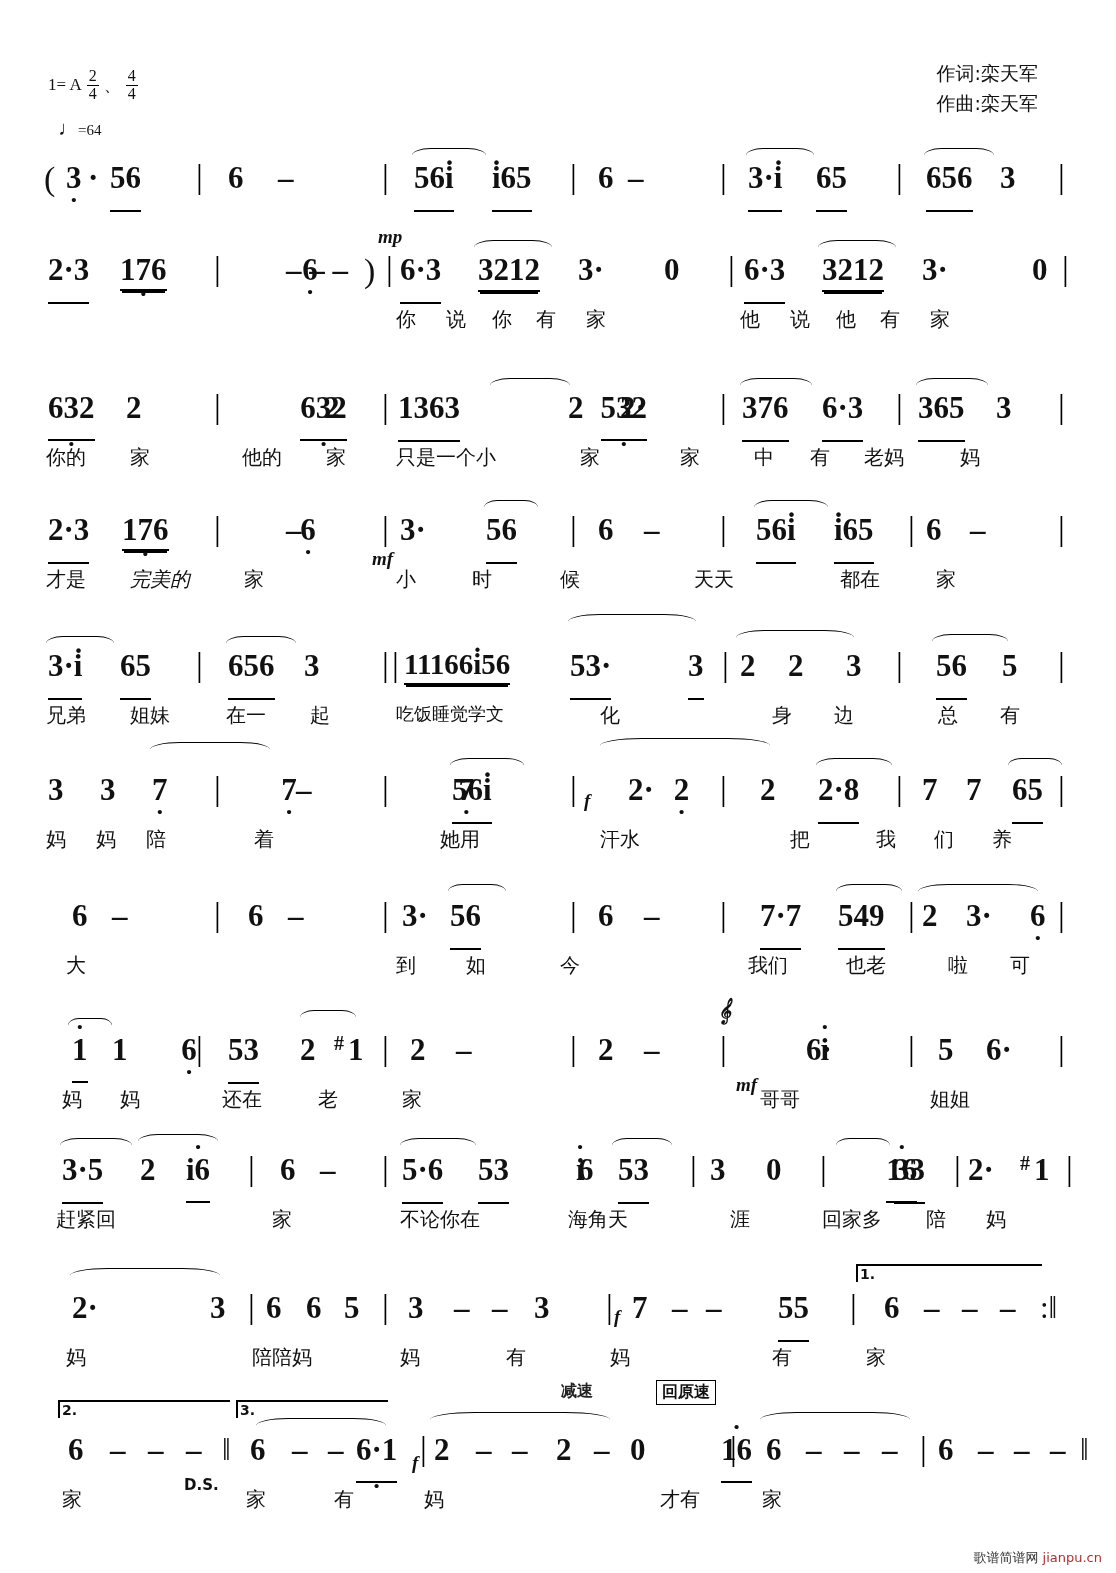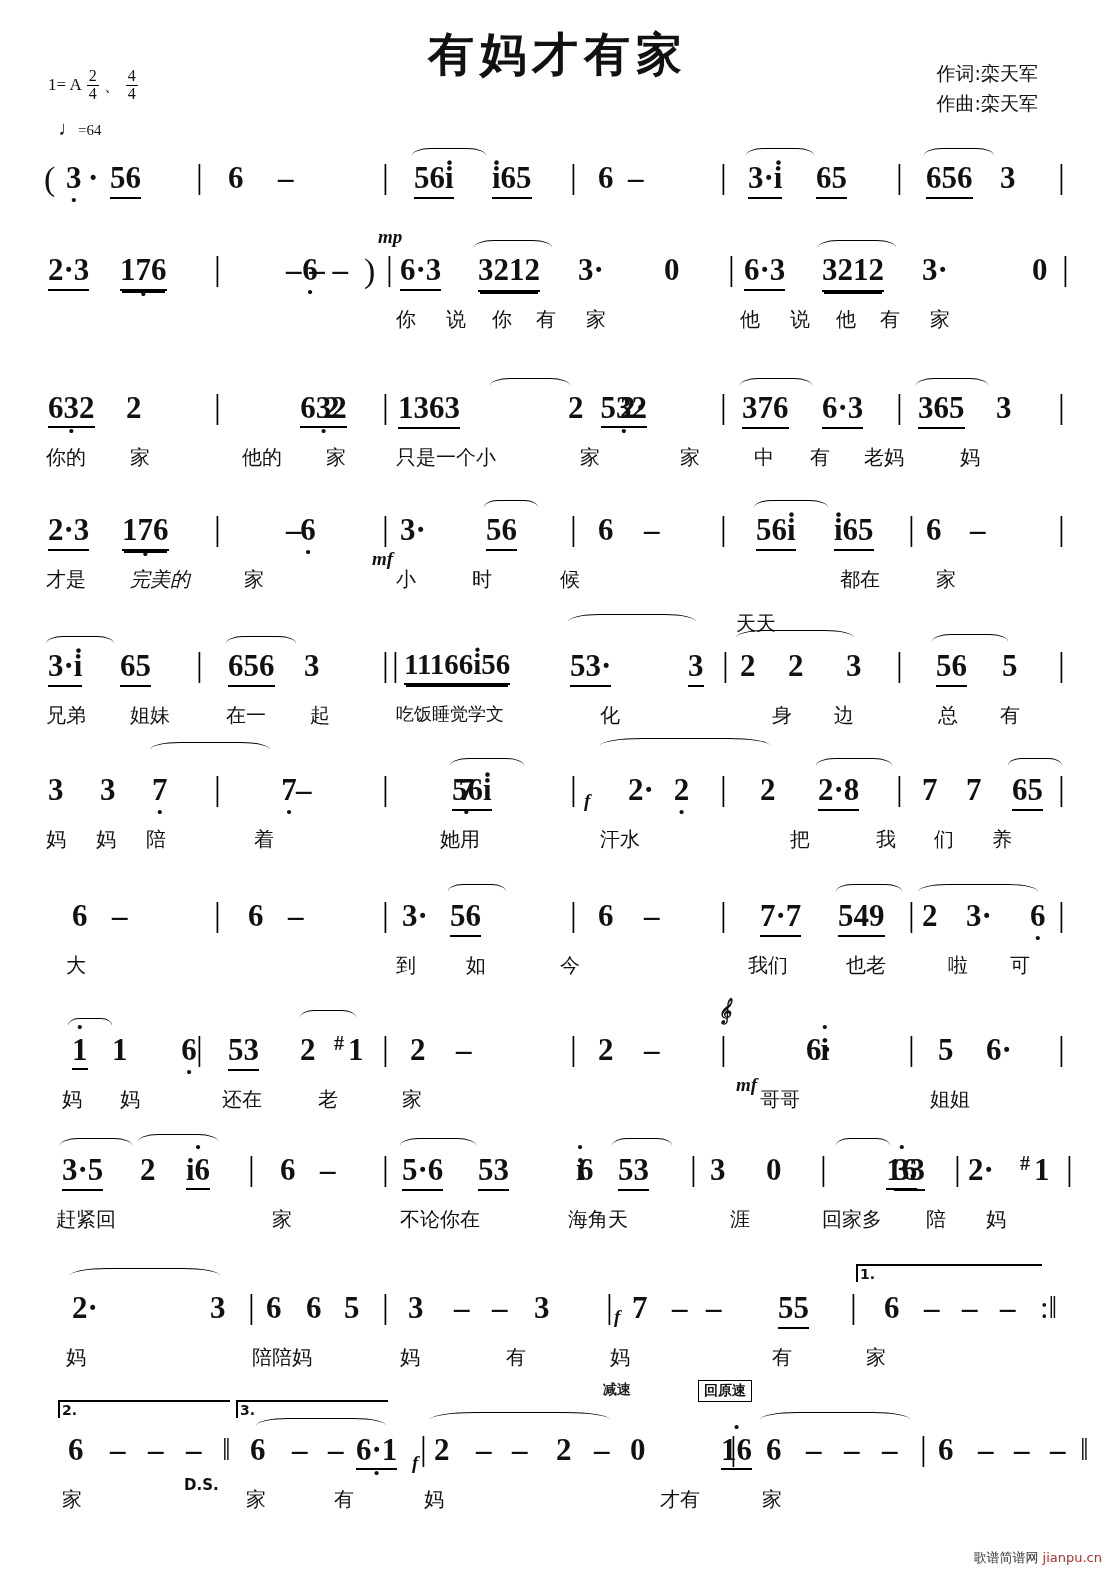--- a/index.html
+++ b/index.html
@@ -44,45 +44,44 @@
   }
   .lyr{
     position:relative;height:34px;
     font-family:"DejaVu Sans", sans-serif;
     font-size:20px;
     white-space:nowrap;
   }
   .n, .ly, .bar, .mark{position:absolute;}
   .bar{font-weight:normal;font-size:34px;color:#000;top:-2px;}
   .mark{font-style:italic;font-family:"Liberation Serif",serif;font-weight:bold;font-size:19px;}
-  .u1{border-bottom:2px solid #000;padding-bottom:1px;}
+  .u1{border-bottom:2px solid #000;padding-bottom:14px;}
   .u2{border-bottom:2px solid #000;padding-bottom:2px;box-shadow:0 4px 0 -2px #000;}
   .dotu{position:relative;}
   .dotu:after{content:"·";position:absolute;left:50%;transform:translateX(-50%);top:-20px;font-size:26px;}
   .dotd:after{content:"·";position:absolute;left:50%;transform:translateX(-50%);bottom:-20px;font-size:26px;}
   .dotd{position:relative;}
   .slur{position:absolute;border-top:1.6px solid #000;border-radius:50%/100%;height:14px;}
   .footer{
     position:absolute;right:14px;bottom:6px;
     font-family:"DejaVu Sans", sans-serif;font-size:13px;color:#b03030;
   }
   .footer .cn{color:#333;}
   .boxmark{
     position:absolute;border:1px solid #000;font-family:"DejaVu Sans",sans-serif;
-    font-size:14px;padding:1px 5px;background:#fff;margin-left:42px;
+    font-size:16px;padding:1px 5px;background:#fff;
   }
   .ending{position:absolute;border-left:2px solid #000;border-top:2px solid #000;height:16px;}
   .endlbl{position:absolute;font-size:14px;font-family:"DejaVu Sans",sans-serif;}
 </style>
 </head>
 <body>
 
 <div class="sheet">
 
-  <div class="title">有妈才有家</div>
 
   <div class="credits">
     <div>作词:栾天军</div>
     <div>作曲:栾天军</div>
   </div>
 
   <div class="keyblock">
     <div class="keyrow">
       <span>1= A</span>
       <span class="frac">
@@ -227,21 +226,21 @@
       <span class="slur" style="left:754px;top:-12px;width:74px;"></span>
       <span class="mark" style="left:372px;top:36px;">mf</span>
     </div>
     <div class="lyr">
       <span class="ly" style="left:46px;">才是</span>
       <span class="ly" style="left:130px;font-style:italic;">完美的</span>
       <span class="ly" style="left:244px;">家</span>
       <span class="ly" style="left:396px;">小</span>
       <span class="ly" style="left:472px;">时</span>
       <span class="ly" style="left:560px;">候</span>
-      <span class="ly" style="left:736px;margin-top:44px;">天天</span>
+      <span class="ly" style="left:694px;">天天</span>
       <span class="ly" style="left:840px;">都在</span>
       <span class="ly" style="left:936px;">家</span>
     </div>
   </div>
 
   <div class="row" style="top:648px;">
     <div class="notes">
       <span class="n u1" style="left:48px;">3·i̇</span>
       <span class="n u1" style="left:120px;">65</span>
       <span class="bar" style="left:196px;">|</span>

